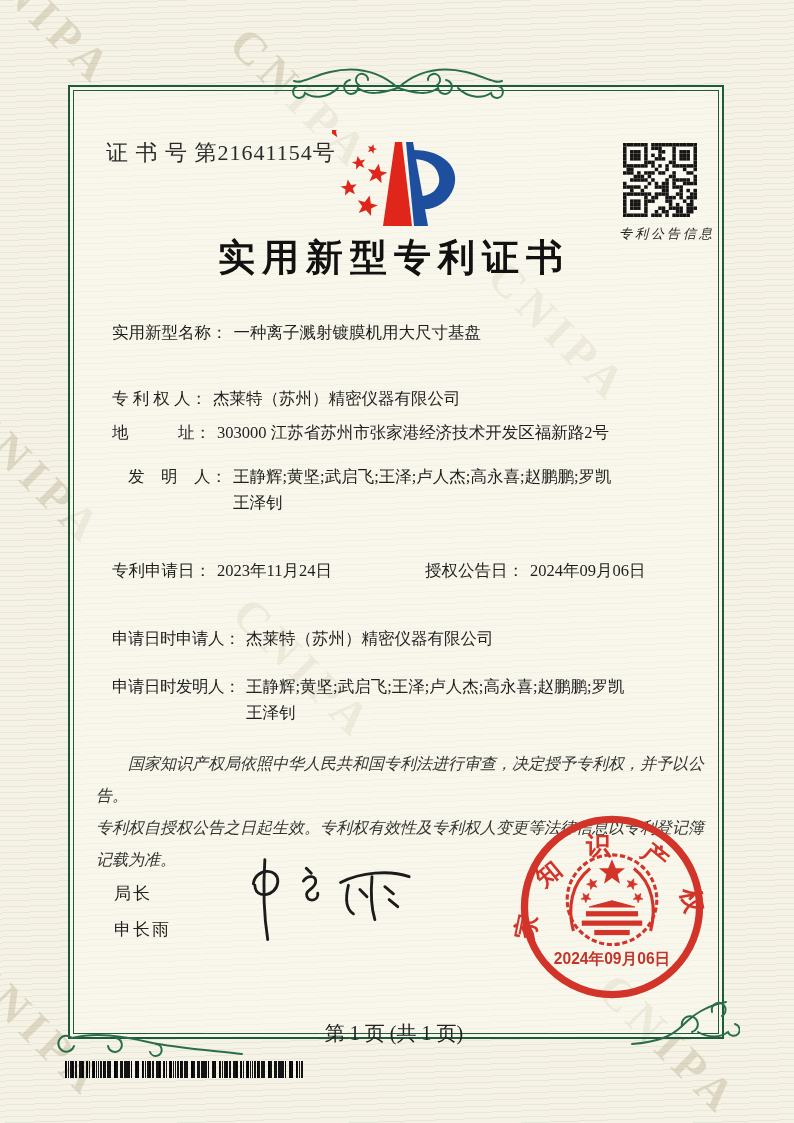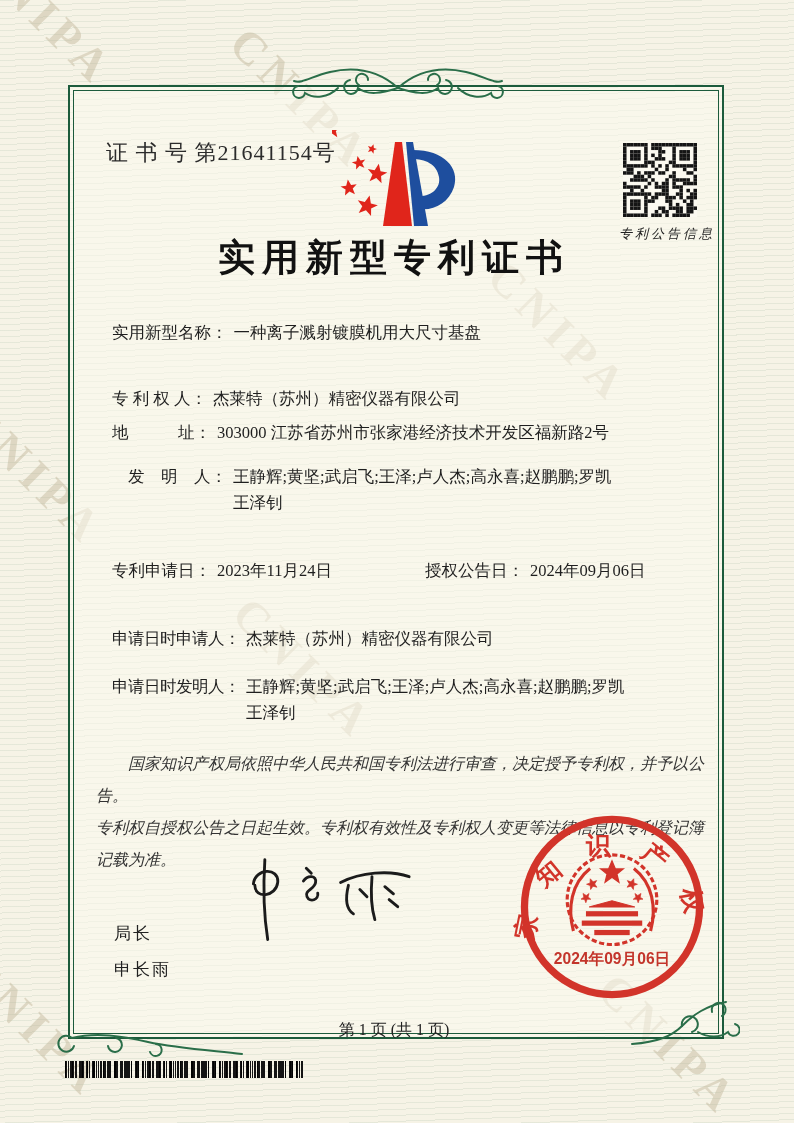--- a/index.html
+++ b/index.html
@@ -33,25 +33,25 @@
   .cols{display:flex;}
   .col-l{flex:0 0 52.5%;display:flex;}
   .col-r{flex:1 1 auto;display:flex;}
   .mb40{margin-bottom:40px;}.mb26{margin-bottom:8px;}.mb18{margin-bottom:18px;}
   .mb4{margin-bottom:4px;margin-left:16px;}.mb22{margin-bottom:22px;margin-top:42px;}
   .tight{letter-spacing:-0.5px;}
   .legal{margin-top:22px;margin-left:-16px;margin-right:-10px;font-size:16px;
     font-style:italic;color:#333;line-height:32px;}
   .legal .l1{text-indent:2em;}
   
-  .sign-titles{position:absolute;left:114px;top:916px;font-family:"Liberation Sans","DejaVu Sans",sans-serif;
+  .sign-titles{position:absolute;left:114px;top:876px;font-family:"Liberation Sans","DejaVu Sans",sans-serif;
     font-size:17px;letter-spacing:2px;color:#222;line-height:36px;}
   .signature{position:absolute;left:232px;top:846px;width:200px;height:100px;}
   .seal{position:absolute;left:513px;top:808px;width:198px;height:198px;}
-  .footer{position:absolute;left:68px;top:1020px;width:652px;text-align:center;font-size:16px;color:#222;}
+  .footer{position:absolute;left:68px;top:1020px;width:652px;text-align:center;font-size:20px;color:#222;}
   .barcode{position:absolute;left:65px;top:1061px;width:238px;height:17px;
     background:
      repeating-linear-gradient(90deg,#141414 0 2px,transparent 2px 3px,#141414 3px 4px,transparent 4px 7px),
      repeating-linear-gradient(90deg,#141414 0 1px,transparent 1px 5px,#141414 5px 8px,transparent 8px 11px);
     background-blend-mode:multiply;}
   .orn{position:absolute;}
   .orn path{fill:none;stroke:#2a6e49;stroke-width:2;stroke-linecap:round;}
 </style>
 </head>
 <body>

